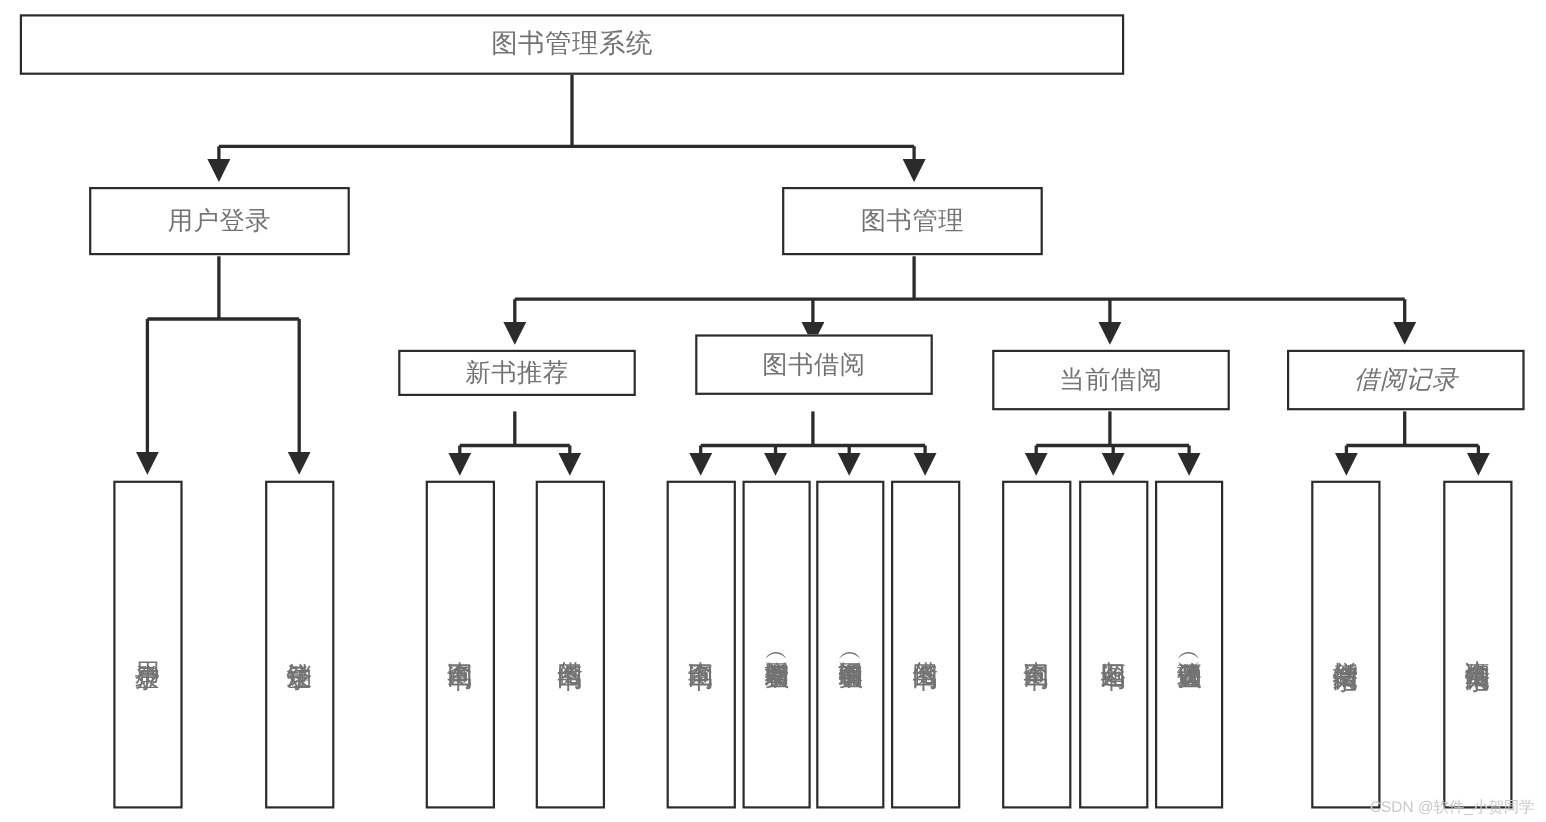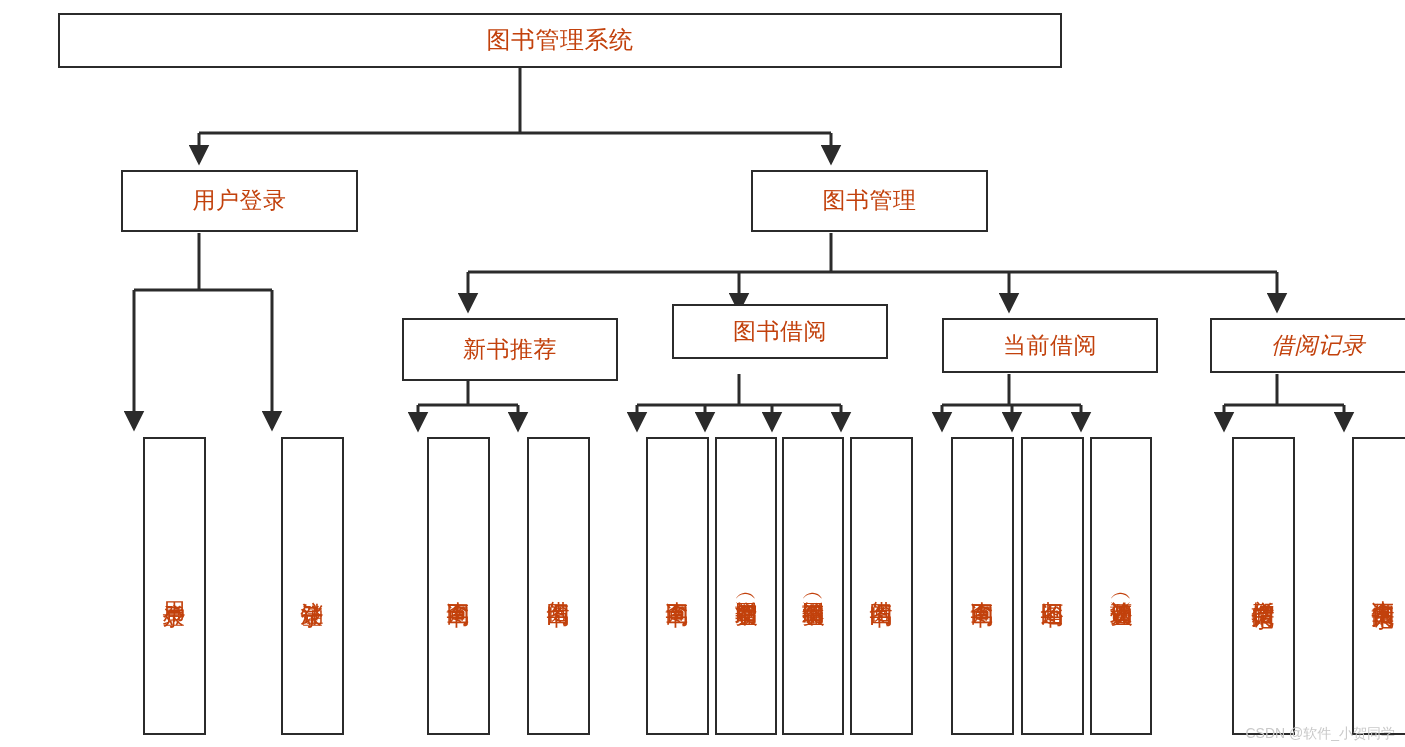--- a/index.html
+++ b/index.html
@@ -26,22 +26,21 @@
     height: 747px;
   }
   .node {
     position: absolute;
     box-sizing: border-box;
     background: #ffffff;
     border: 2.5px solid #2b2b2b;
     display: flex;
     align-items: center;
     justify-content: center;
-    color: #c2410c;
-    margin-left: 40px;
+    color: #737373;
   }
   .node-horiz .node-label {
     font-size: 23px;
     line-height: 1.1;
     letter-spacing: 0.5px;
     white-space: nowrap;
   }
   .node-root .node-label {
     font-size: 24px;
   }
@@ -136,21 +135,21 @@
     <span class="node-label">图书管理系统</span>
   </div>
 
   <div class="node node-horiz" style="left:81px; top:170px; width:237px; height:62px;">
     <span class="node-label">用户登录</span>
   </div>
   <div class="node node-horiz" style="left:711px; top:170px; width:237px; height:62px;align-items:center;">
     <span class="node-label">图书管理</span>
   </div>
 
-  <div class="node node-horiz" style="left:362px; top:318px; width:216px; height:63px;">
+  <div class="node node-horiz" style="left:362px; top:318px; width:216px; height:42px;">
     <span class="node-label">新书推荐</span>
   </div>
   <div class="node node-horiz" style="left:632px; top:304px; width:216px; height:55px;">
     <span class="node-label">图书借阅</span>
   </div>
   <div class="node node-horiz" style="left:902px; top:318px; width:216px; height:55px;">
     <span class="node-label">当前借阅</span>
   </div>
   <div class="node node-horiz" style="left:1170px; top:318px; width:216px; height:55px;font-style:italic;">
     <span class="node-label">借阅记录</span>

